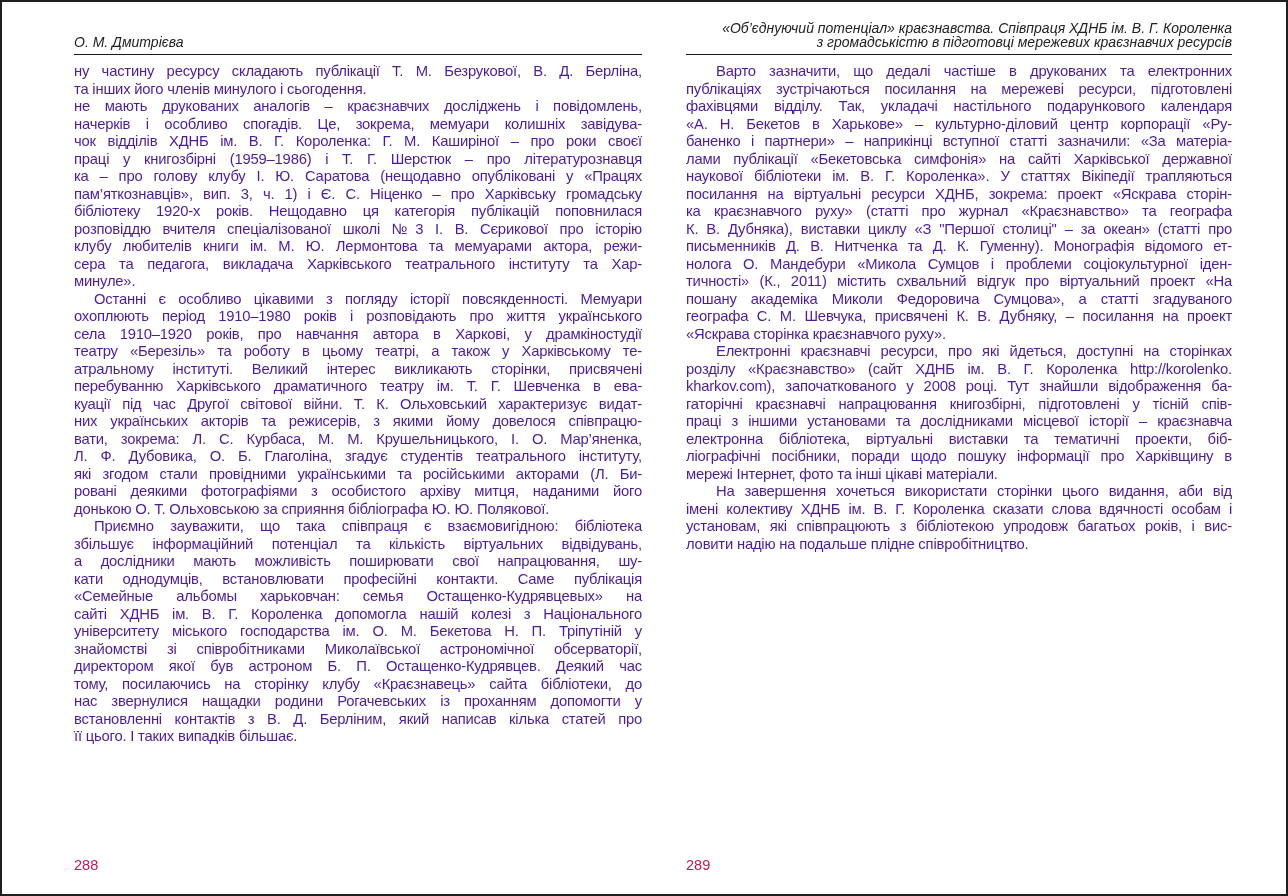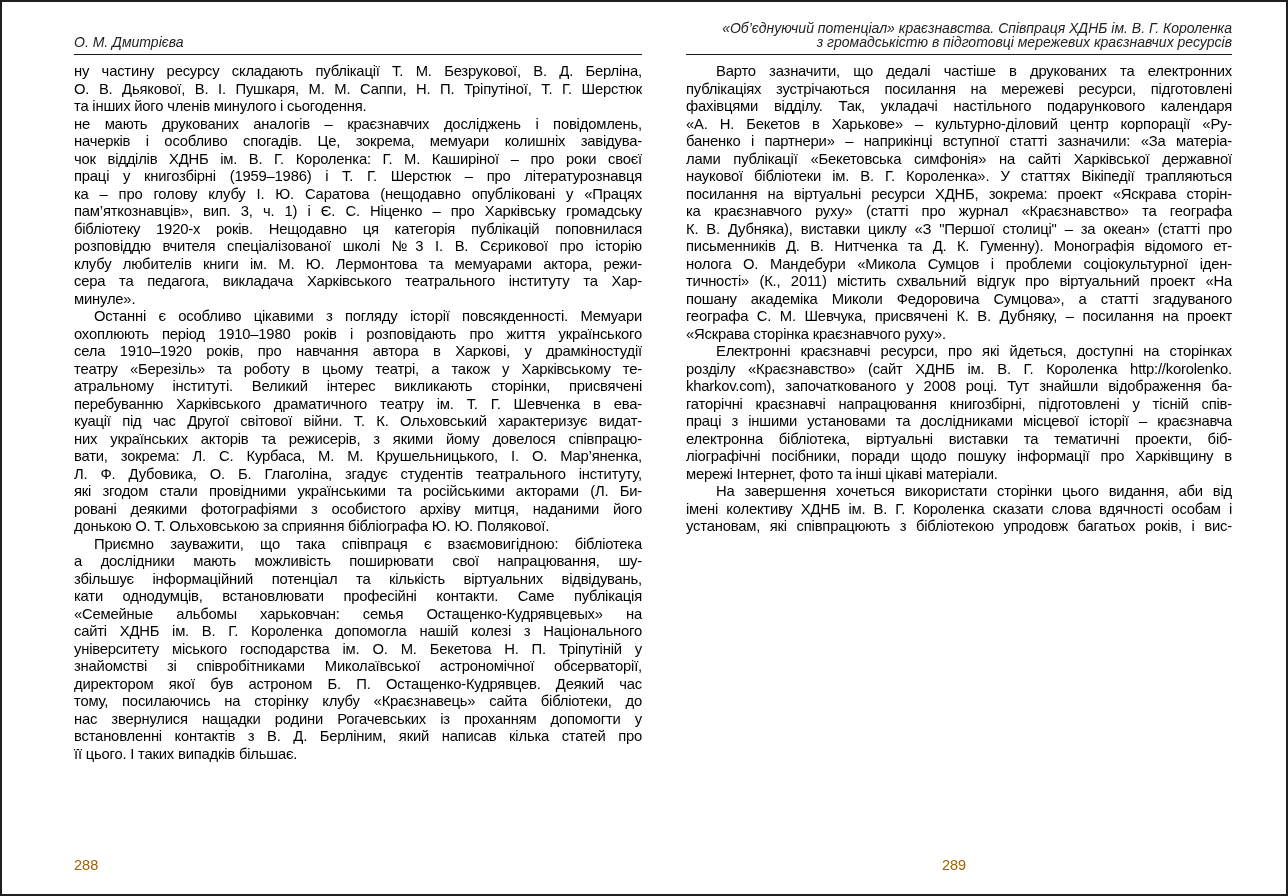--- a/index.html
+++ b/index.html
@@ -35,57 +35,56 @@
   .rh-text {
     font-style: italic;
     font-size: 14px;
     line-height: 13.5px;
     white-space: nowrap;
   }
   
   .page-body {
     position: absolute;
     top: 61px;
-    color: #000000;
+    color: #4c1d95;
   }
   .body-left  { left: 72px;  width: 568px; }
   .body-right { left: 684px; width: 546px; }
   .line {
     font-size: 14.8px;
     line-height: 17.5px;
     letter-spacing: -0.2px;
     text-align: justify;
     text-align-last: justify;
     white-space: normal;
   }
   .line.last { text-align-last: left; }
   .body-left  .line.indent { padding-left: 20px; }
   .body-right .line.indent { padding-left: 30px; }
   
   .page-number {
     position: absolute;
     top: 855px;
     font-size: 14.5px;
-    color: #a16207;
+    color: #be185d;
   }
   .pn-left  { left: 72px; }
-  .pn-right { left: 684px; width: 536px; text-align: center; }
+  .pn-right { left: 684px; width: 536px; text-align: left; }
 </style>
 </head>
 <body>
 
 <div class="spread">
 
   <section>
     <header class="running-header rh-left">
       <span class="rh-text">О. М. Дмитрієва</span>
     </header>
     <div class="page-body body-left">
         <div class="line">ну частину ресурсу складають публікації Т. М. Безрукової, В. Д. Берліна,</div>
-        <div class="line">О. В. Дьякової, В. І. Пушкаря, М. М. Саппи, Н. П. Тріпутіної, Т. Г. Шерстюк</div>
         <div class="line last">та інших його членів минулого і сьогодення.</div>
         <div class="line">не мають друкованих аналогів – краєзнавчих досліджень і повідомлень,</div>
         <div class="line">начерків і особливо спогадів. Це, зокрема, мемуари колишніх завідува-</div>
         <div class="line">чок відділів ХДНБ ім. В. Г. Короленка: Г. М. Каширіної – про роки своєї</div>
         <div class="line">праці у книгозбірні (1959–1986) і Т. Г. Шерстюк – про літературознавця</div>
         <div class="line">ка – про голову клубу І. Ю. Саратова (нещодавно опубліковані у «Працях</div>
         <div class="line">пам’яткознавців», вип. 3, ч. 1) і Є. С. Ніценко – про Харківську громадську</div>
         <div class="line">бібліотеку 1920-х років. Нещодавно ця категорія публікацій поповнилася</div>
         <div class="line">розповіддю вчителя спеціалізованої школі №3 І. В. Сєрикової про історію</div>
         <div class="line">клубу любителів книги ім. М. Ю. Лермонтова та мемуарами актора, режи-</div>
@@ -98,22 +97,22 @@
         <div class="line">атральному інституті. Великий інтерес викликають сторінки, присвячені</div>
         <div class="line">перебуванню Харківського драматичного театру ім. Т. Г. Шевченка в ева-</div>
         <div class="line">куації під час Другої світової війни. Т. К. Ольховський характеризує видат-</div>
         <div class="line">них українських акторів та режисерів, з якими йому довелося співпрацю-</div>
         <div class="line">вати, зокрема: Л. С. Курбаса, М. М. Крушельницького, І. О. Мар’яненка,</div>
         <div class="line">Л. Ф. Дубовика, О. Б. Глаголіна, згадує студентів театрального інституту,</div>
         <div class="line">які згодом стали провідними українськими та російськими акторами (Л. Би-</div>
         <div class="line">ровані деякими фотографіями з особистого архіву митця, наданими його</div>
         <div class="line last">донькою О. Т. Ольховською за сприяння бібліографа Ю. Ю. Полякової.</div>
         <div class="line indent">Приємно зауважити, що така співпраця є взаємовигідною: бібліотека</div>
+        <div class="line">збільшує інформаційний потенціал та кількість віртуальних відвідувань,</div>
         <div class="line">а дослідники мають можливість поширювати свої напрацювання, шу-</div>
-        <div class="line">збільшує інформаційний потенціал та кількість віртуальних відвідувань,</div>
         <div class="line">кати однодумців, встановлювати професійні контакти. Саме публікація</div>
         <div class="line">«Семейные альбомы харьковчан: семья Остащенко-Кудрявцевых» на</div>
         <div class="line">сайті ХДНБ ім. В. Г. Короленка допомогла нашій колезі з Національного</div>
         <div class="line">університету міського господарства ім. О. М. Бекетова Н. П. Тріпутіній у</div>
         <div class="line">знайомстві зі співробітниками Миколаївської астрономічної обсерваторії,</div>
         <div class="line">директором якої був астроном Б. П. Остащенко-Кудрявцев. Деякий час</div>
         <div class="line">тому, посилаючись на сторінку клубу «Краєзнавець» сайта бібліотеки, до</div>
         <div class="line">нас звернулися нащадки родини Рогачевських із проханням допомогти у</div>
         <div class="line">встановленні контактів з В. Д. Берліним, який написав кілька статей про</div>
         <div class="line last">її цього. І таких випадків більшає.</div>
@@ -147,17 +146,18 @@
         <div class="line">розділу «Краєзнавство» (сайт ХДНБ ім. В. Г. Короленка http://korolenko.</div>
         <div class="line">kharkov.com), започаткованого у 2008 році. Тут знайшли відображення ба-</div>
         <div class="line">гаторічні краєзнавчі напрацювання книгозбірні, підготовлені у тісній спів-</div>
         <div class="line">праці з іншими установами та дослідниками місцевої історії – краєзнавча</div>
         <div class="line">електронна бібліотека, віртуальні виставки та тематичні проекти, біб-</div>
         <div class="line">ліографічні посібники, поради щодо пошуку інформації про Харківщину в</div>
         <div class="line last">мережі Інтернет, фото та інші цікаві матеріали.</div>
         <div class="line indent">На завершення хочеться використати сторінки цього видання, аби від</div>
         <div class="line">імені колективу ХДНБ ім. В. Г. Короленка сказати слова вдячності особам і</div>
         <div class="line">установам, які співпрацюють з бібліотекою упродовж багатьох років, і вис-</div>
+        <div class="line last">ловити надію на подальше плідне співробітництво.</div>
       </div>
     <div class="page-number pn-right">289</div>
   </section>
 
 </div>
 
 </body></html>

